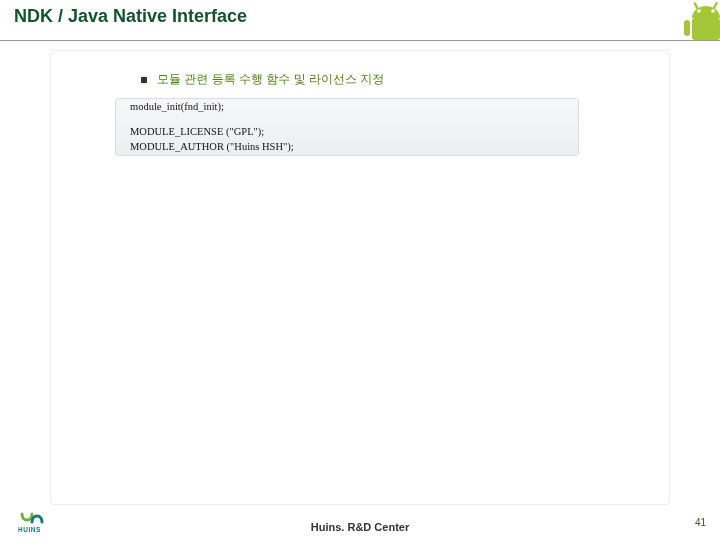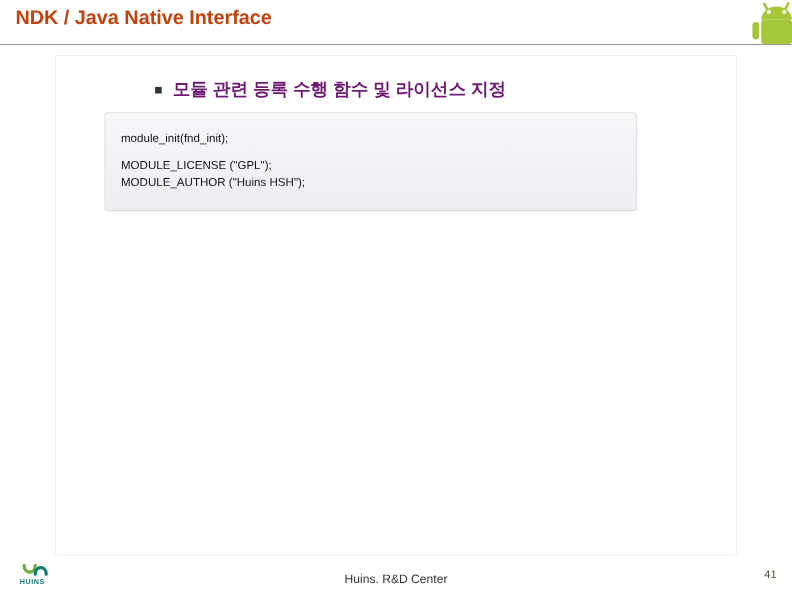--- a/index.html
+++ b/index.html
@@ -1,28 +1,28 @@
 <!DOCTYPE html>
 <html><head>
 <meta charset="utf-8">
 <style>
   html,body{margin:0;padding:0;width:720px;height:540px;font-family:Arial,"Malgun Gothic","Apple SD Gothic Neo",sans-serif;background:#fff;overflow:hidden;position:relative}
   .header{position:relative;height:40px;border-bottom:1px solid #999}
-  .title{position:absolute;left:14px;top:6px;font-size:18px;font-weight:bold;color:#c2410c}
+  .title{position:absolute;left:14px;top:6px;font-size:18px;font-weight:bold;color:#14532d}
   .android{position:absolute;right:0;top:0;width:40px;height:40px;overflow:hidden}
   .android svg{position:absolute;left:-2px;top:-2px}
   .body-area{position:absolute;left:50px;right:50px;top:50px;bottom:35px;border:1px solid #eee;border-radius:3px;background:#fff}
   .bullet-row{display:flex;align-items:center;margin:20px 0 10px 90px}
   .sq{width:6px;height:6px;background:#333;margin-right:10px}
-  .bullet-text{font-size:16px;font-weight:bold;color:#701a75}
-  .code-box{margin:6px 90px 0 44px;background:linear-gradient(#f7f7fa,#eceef2);border:1px solid #ddd;border-radius:3px;padding:16px 14px;font-size:10.5px;line-height:1.45;color:#111;font-family:Liberation Sans, sans-serif}
+  .bullet-text{font-size:12px;font-weight:normal;color:#4d7c0f}
+  .code-box{margin:6px 90px 0 64px;background:linear-gradient(#f7f7fa,#eceef2);border:1px solid #ddd;border-radius:3px;padding:0 14px;font-size:10.5px;line-height:1.45;color:#111;font-family:Liberation Serif, serif}
   .code-box .gap{height:10px}
   .footer{position:absolute;left:0;right:0;bottom:0;height:30px}
   .huins-logo{position:absolute;left:18px;bottom:8px;width:46px;height:20px}
-  .center-text{position:absolute;left:0;right:0;bottom:7px;text-align:center;font-size:11px;font-weight:normal;color:#333}
+  .center-text{position:absolute;left:0;right:0;bottom:7px;text-align:center;font-size:11px;font-weight:bold;color:#333}
   .pagenum{position:absolute;right:14px;bottom:12px;font-size:10px;color:#554b2a}
 </style>
 </head>
 <body>
 
 <div class="header">
   <div class="title">NDK / Java Native Interface</div>
   <div class="android">
     <svg width="56" height="56" viewBox="0 0 56 56">
       <g fill="#a4c639">

